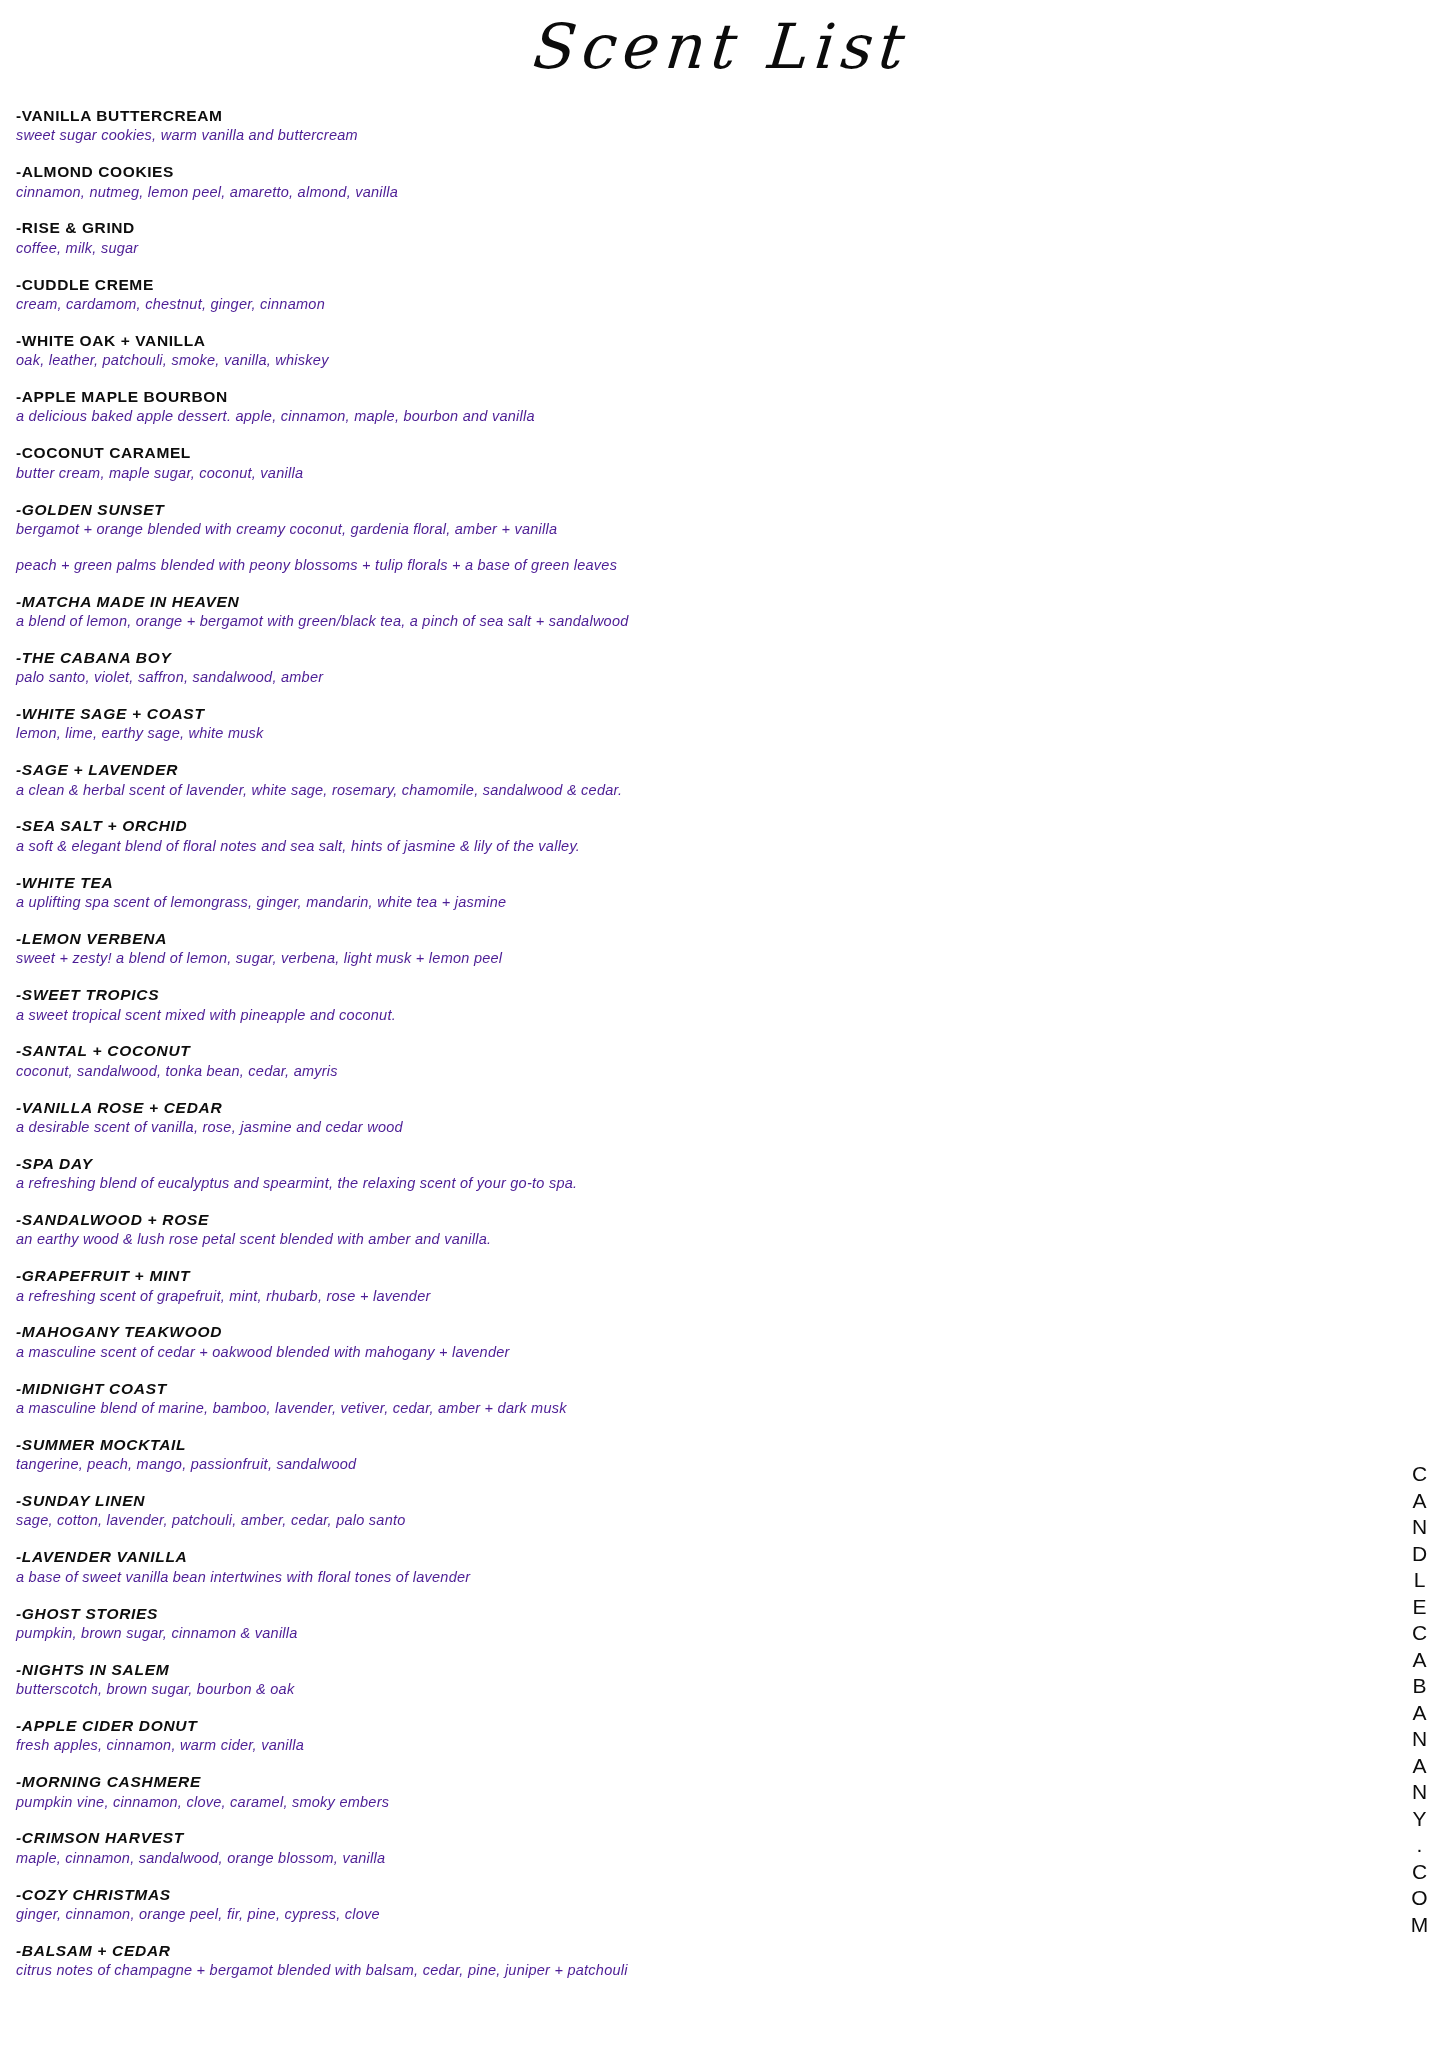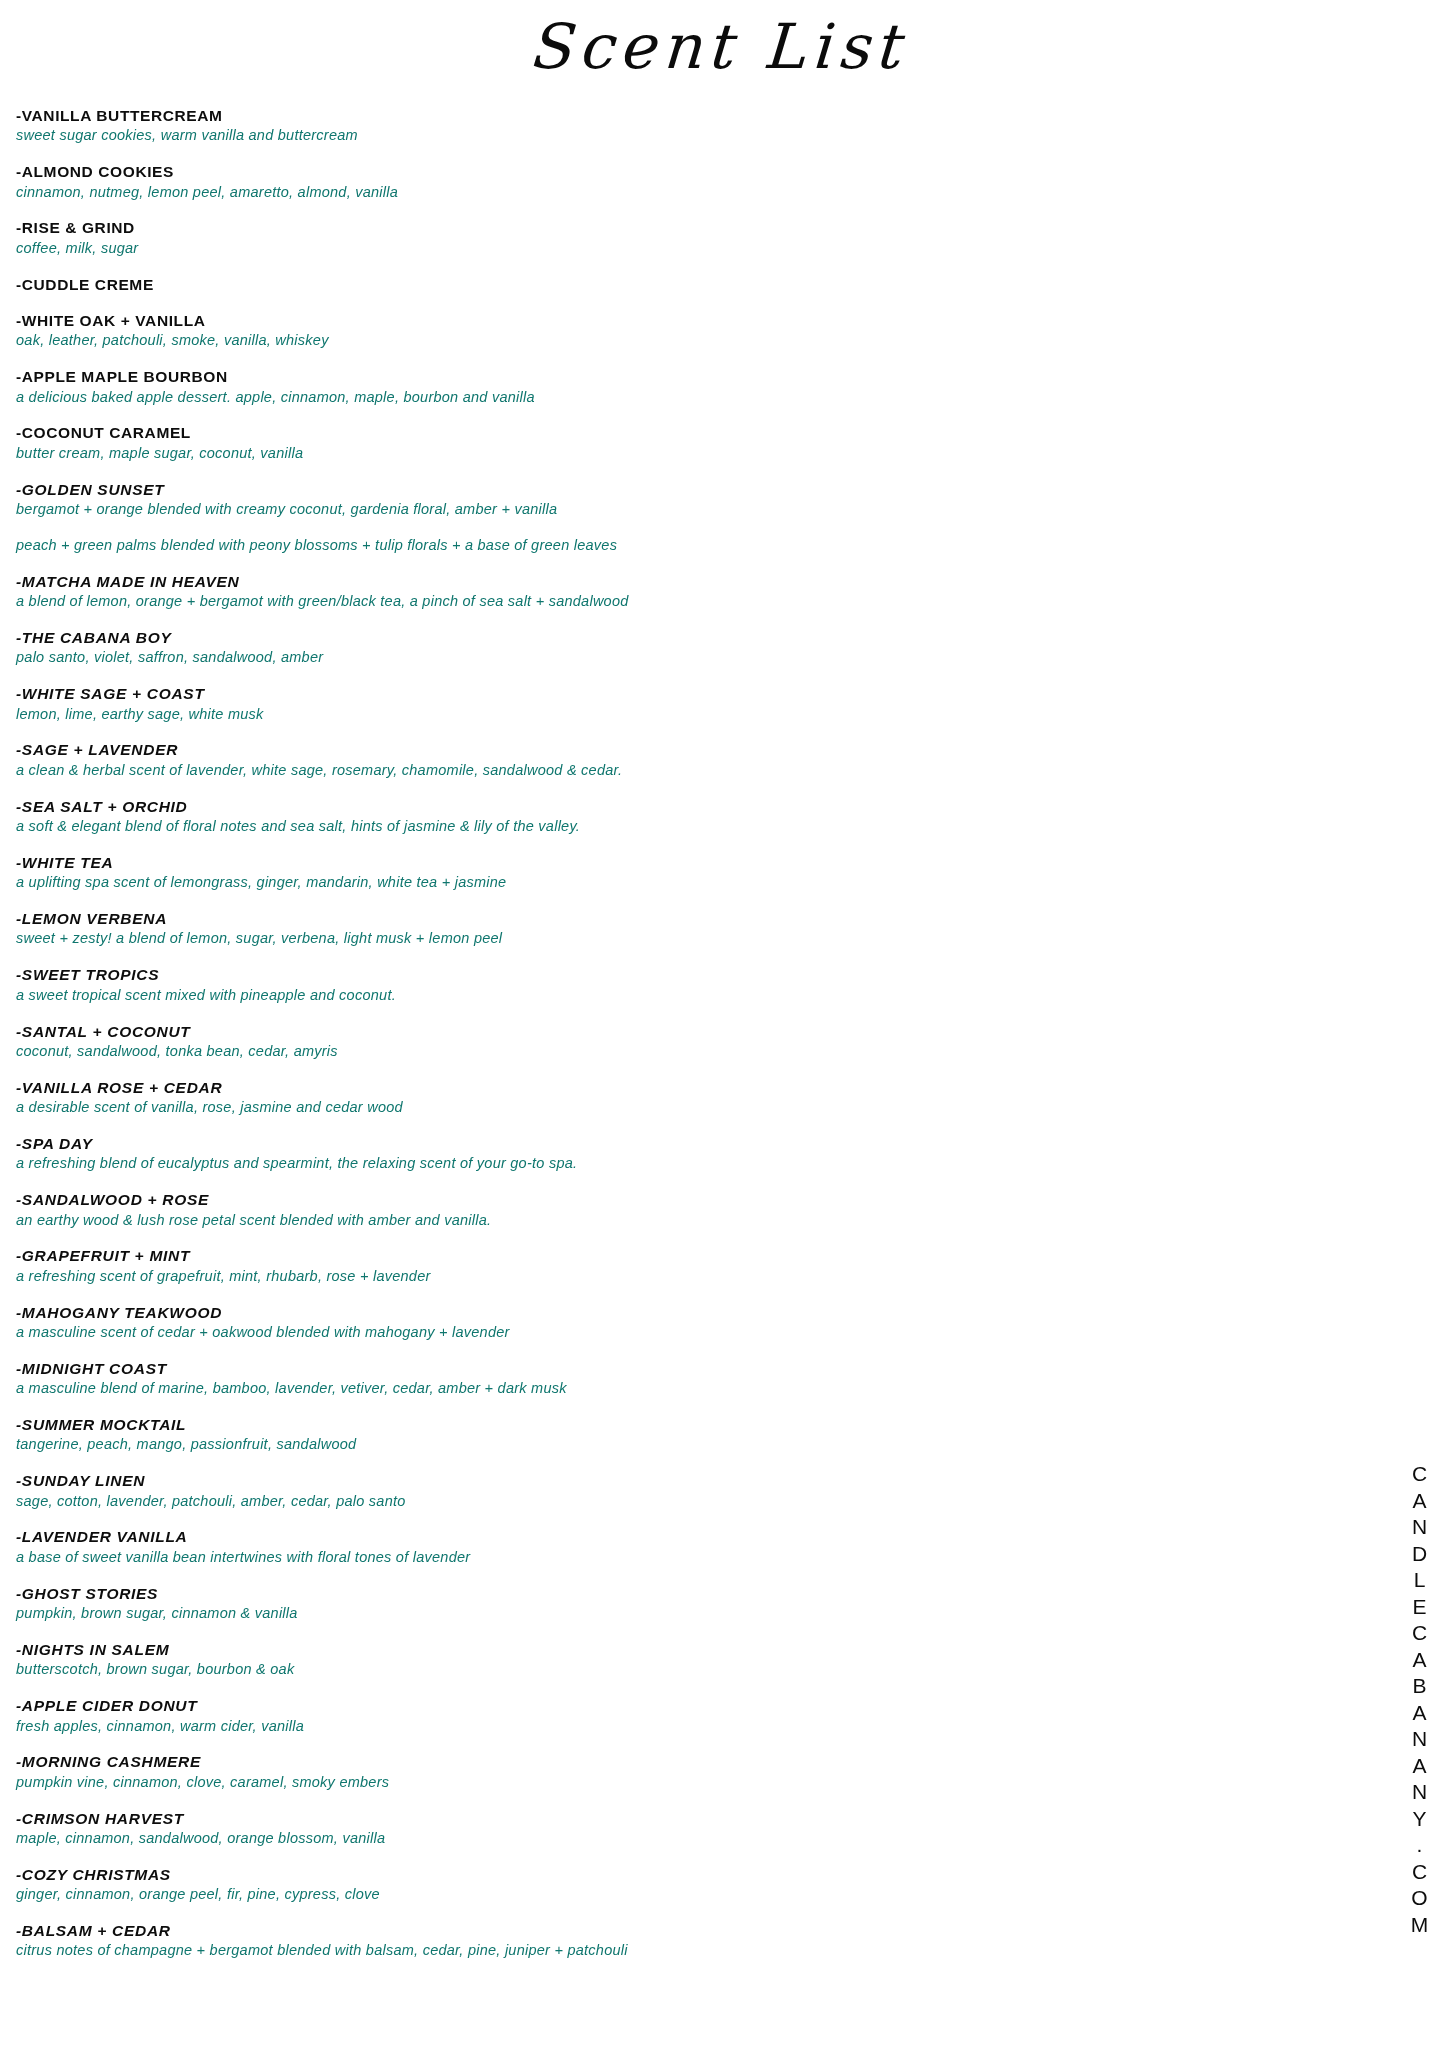--- a/index.html
+++ b/index.html
@@ -72,21 +72,21 @@
     font-style: italic;
     letter-spacing: 0.7px;
   }
   .desc {
     font-family: "Liberation Sans", sans-serif;
     font-size: 14.5px;
     font-style: italic;
     font-weight: 400;
     letter-spacing: 0.25px;
     line-height: 1.3;
-    color: #0f766e;
+    color: #4c1d95;
     margin-top: 1px;
     white-space: nowrap;
   }
 
   
   .site-url {
     position: absolute;
     right: 14px;
     top: 1462px;
     font-family: "Liberation Sans", sans-serif;
@@ -115,20 +115,21 @@
       <div class="entry">
         <div class="name">-ALMOND COOKIES</div>
         <div class="desc">cinnamon, nutmeg, lemon peel, amaretto, almond, vanilla</div>
       </div>
       <div class="entry">
         <div class="name">-RISE &amp; GRIND</div>
         <div class="desc">coffee, milk, sugar</div>
       </div>
       <div class="entry">
         <div class="name">-CUDDLE CREME</div>
+        <div class="desc">cream, cardamom, chestnut, ginger, cinnamon</div>
       </div>
       <div class="entry">
         <div class="name">-WHITE OAK + VANILLA</div>
         <div class="desc">oak, leather, patchouli, smoke, vanilla, whiskey</div>
       </div>
       <div class="entry">
         <div class="name">-APPLE MAPLE BOURBON</div>
         <div class="desc">a delicious baked apple dessert. apple, cinnamon, maple, bourbon and vanilla</div>
       </div>
       <div class="entry">

